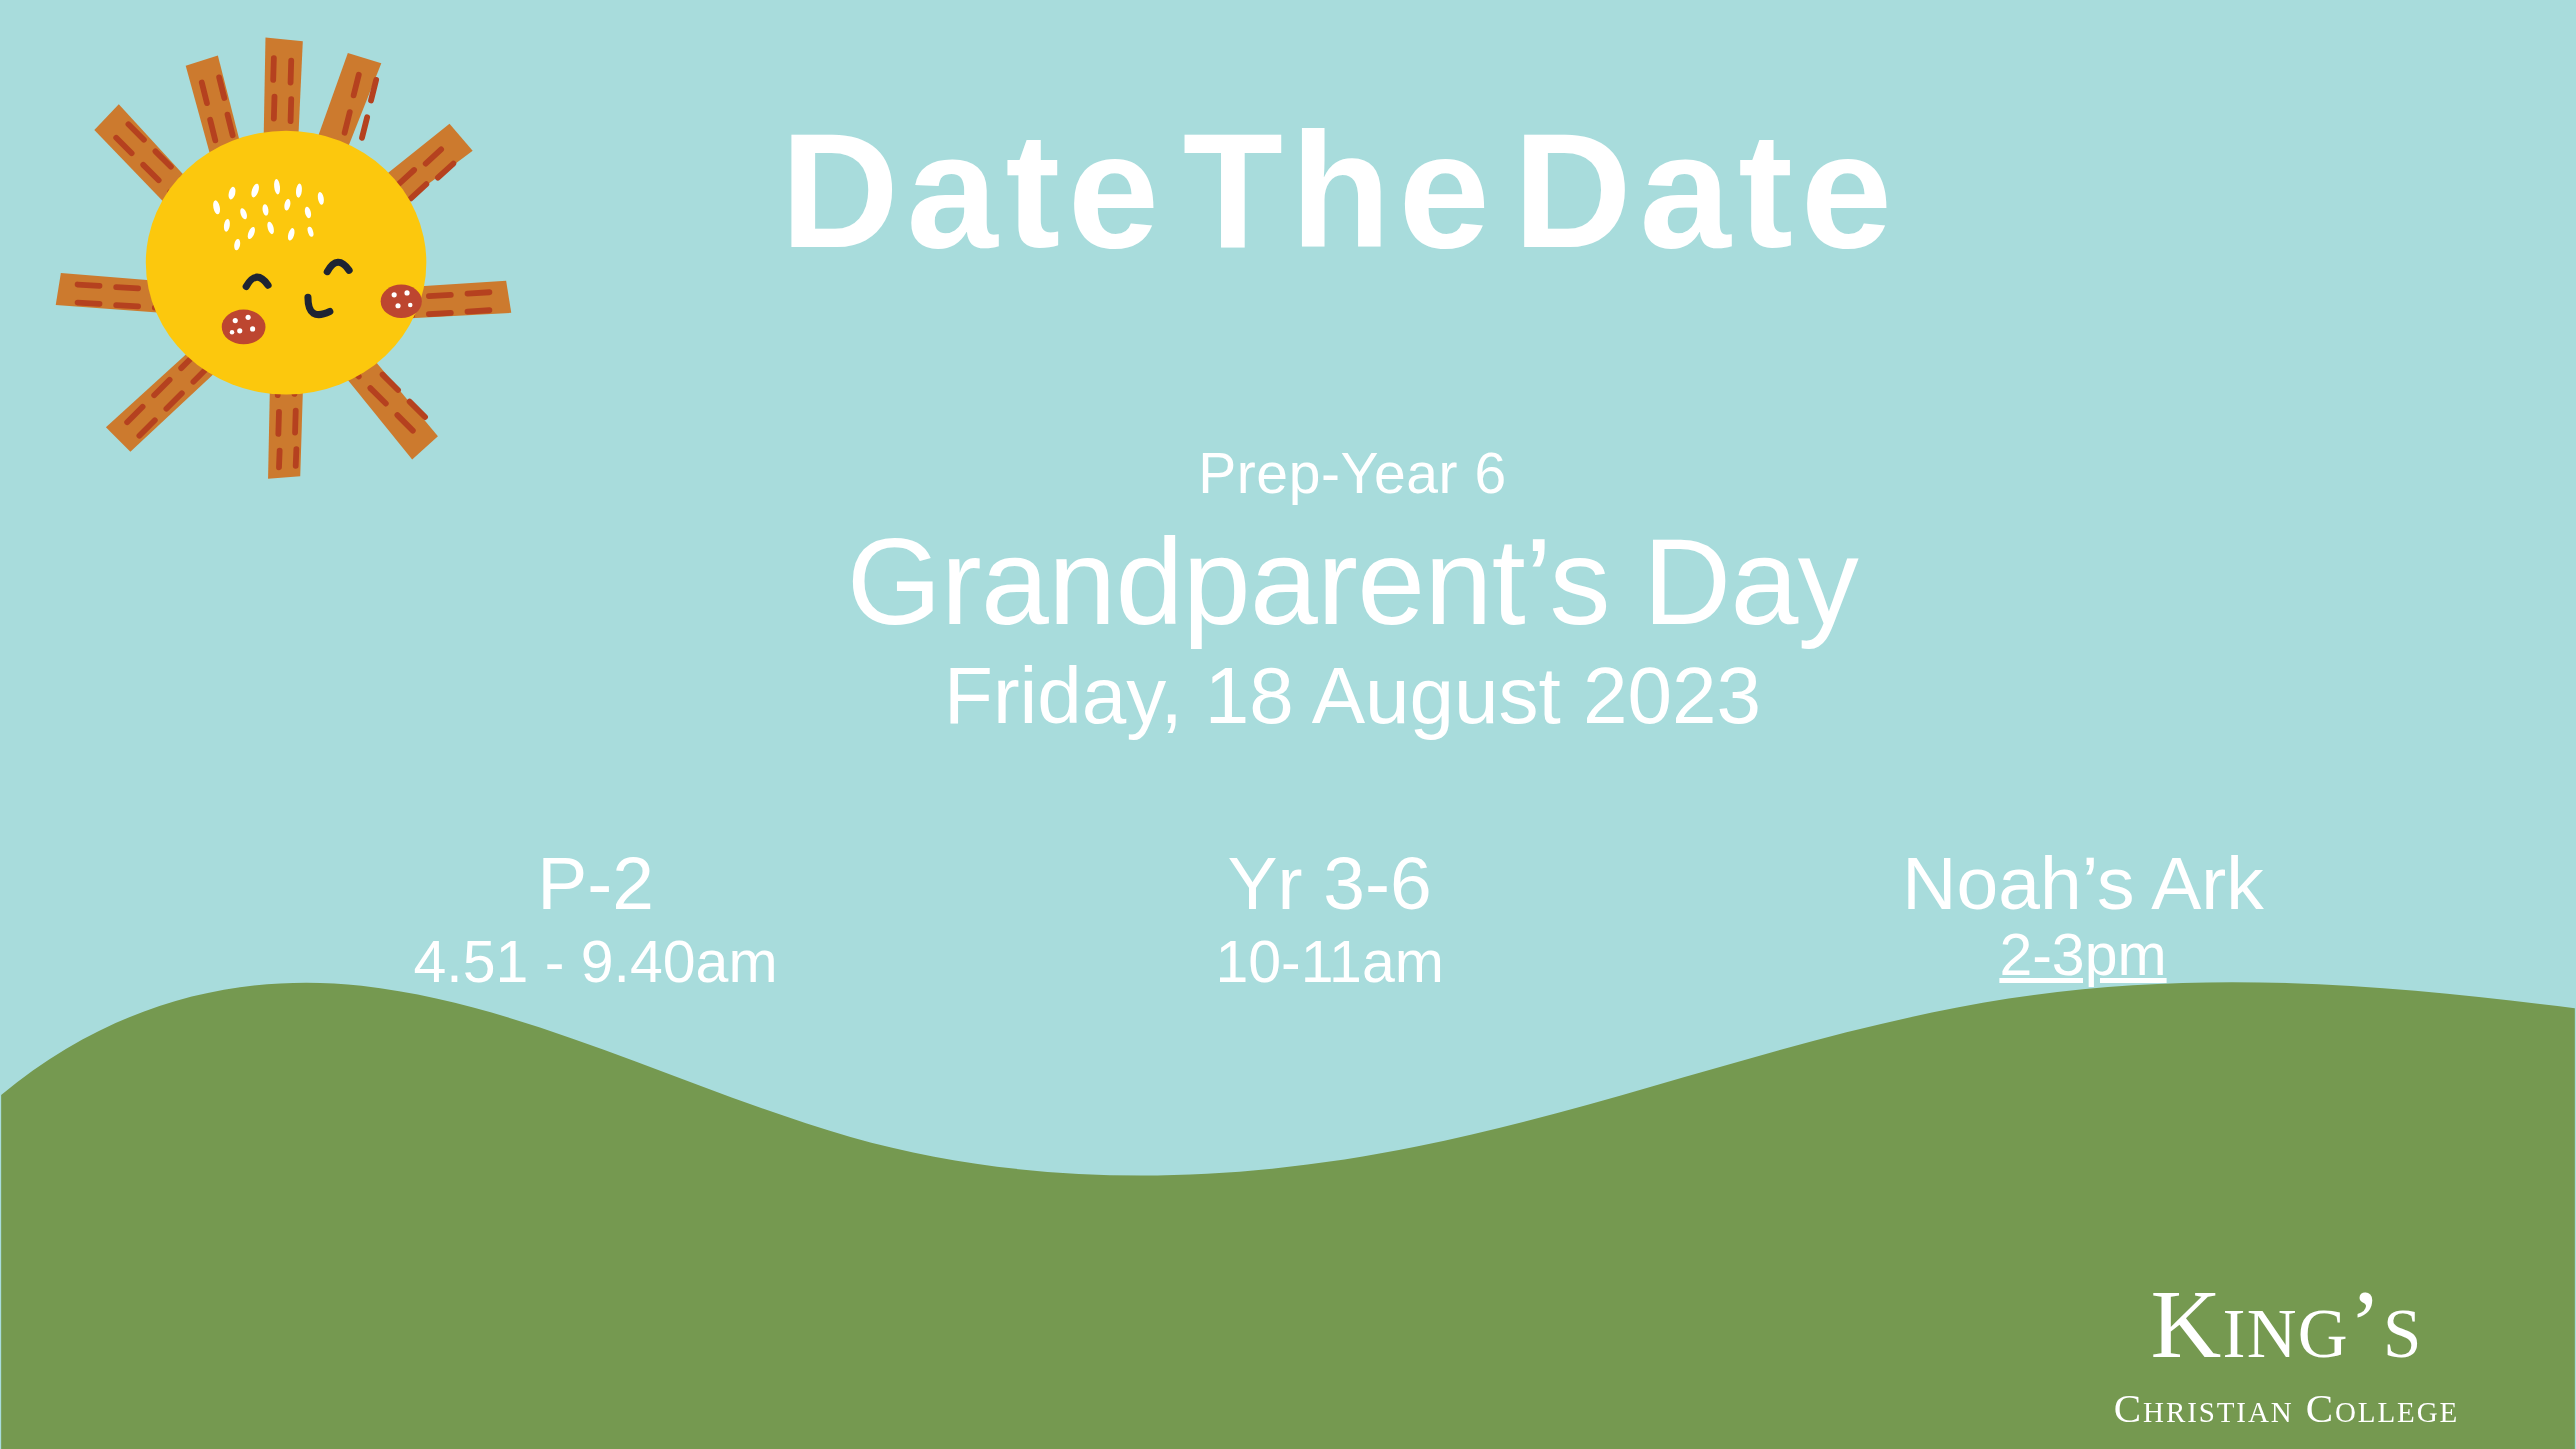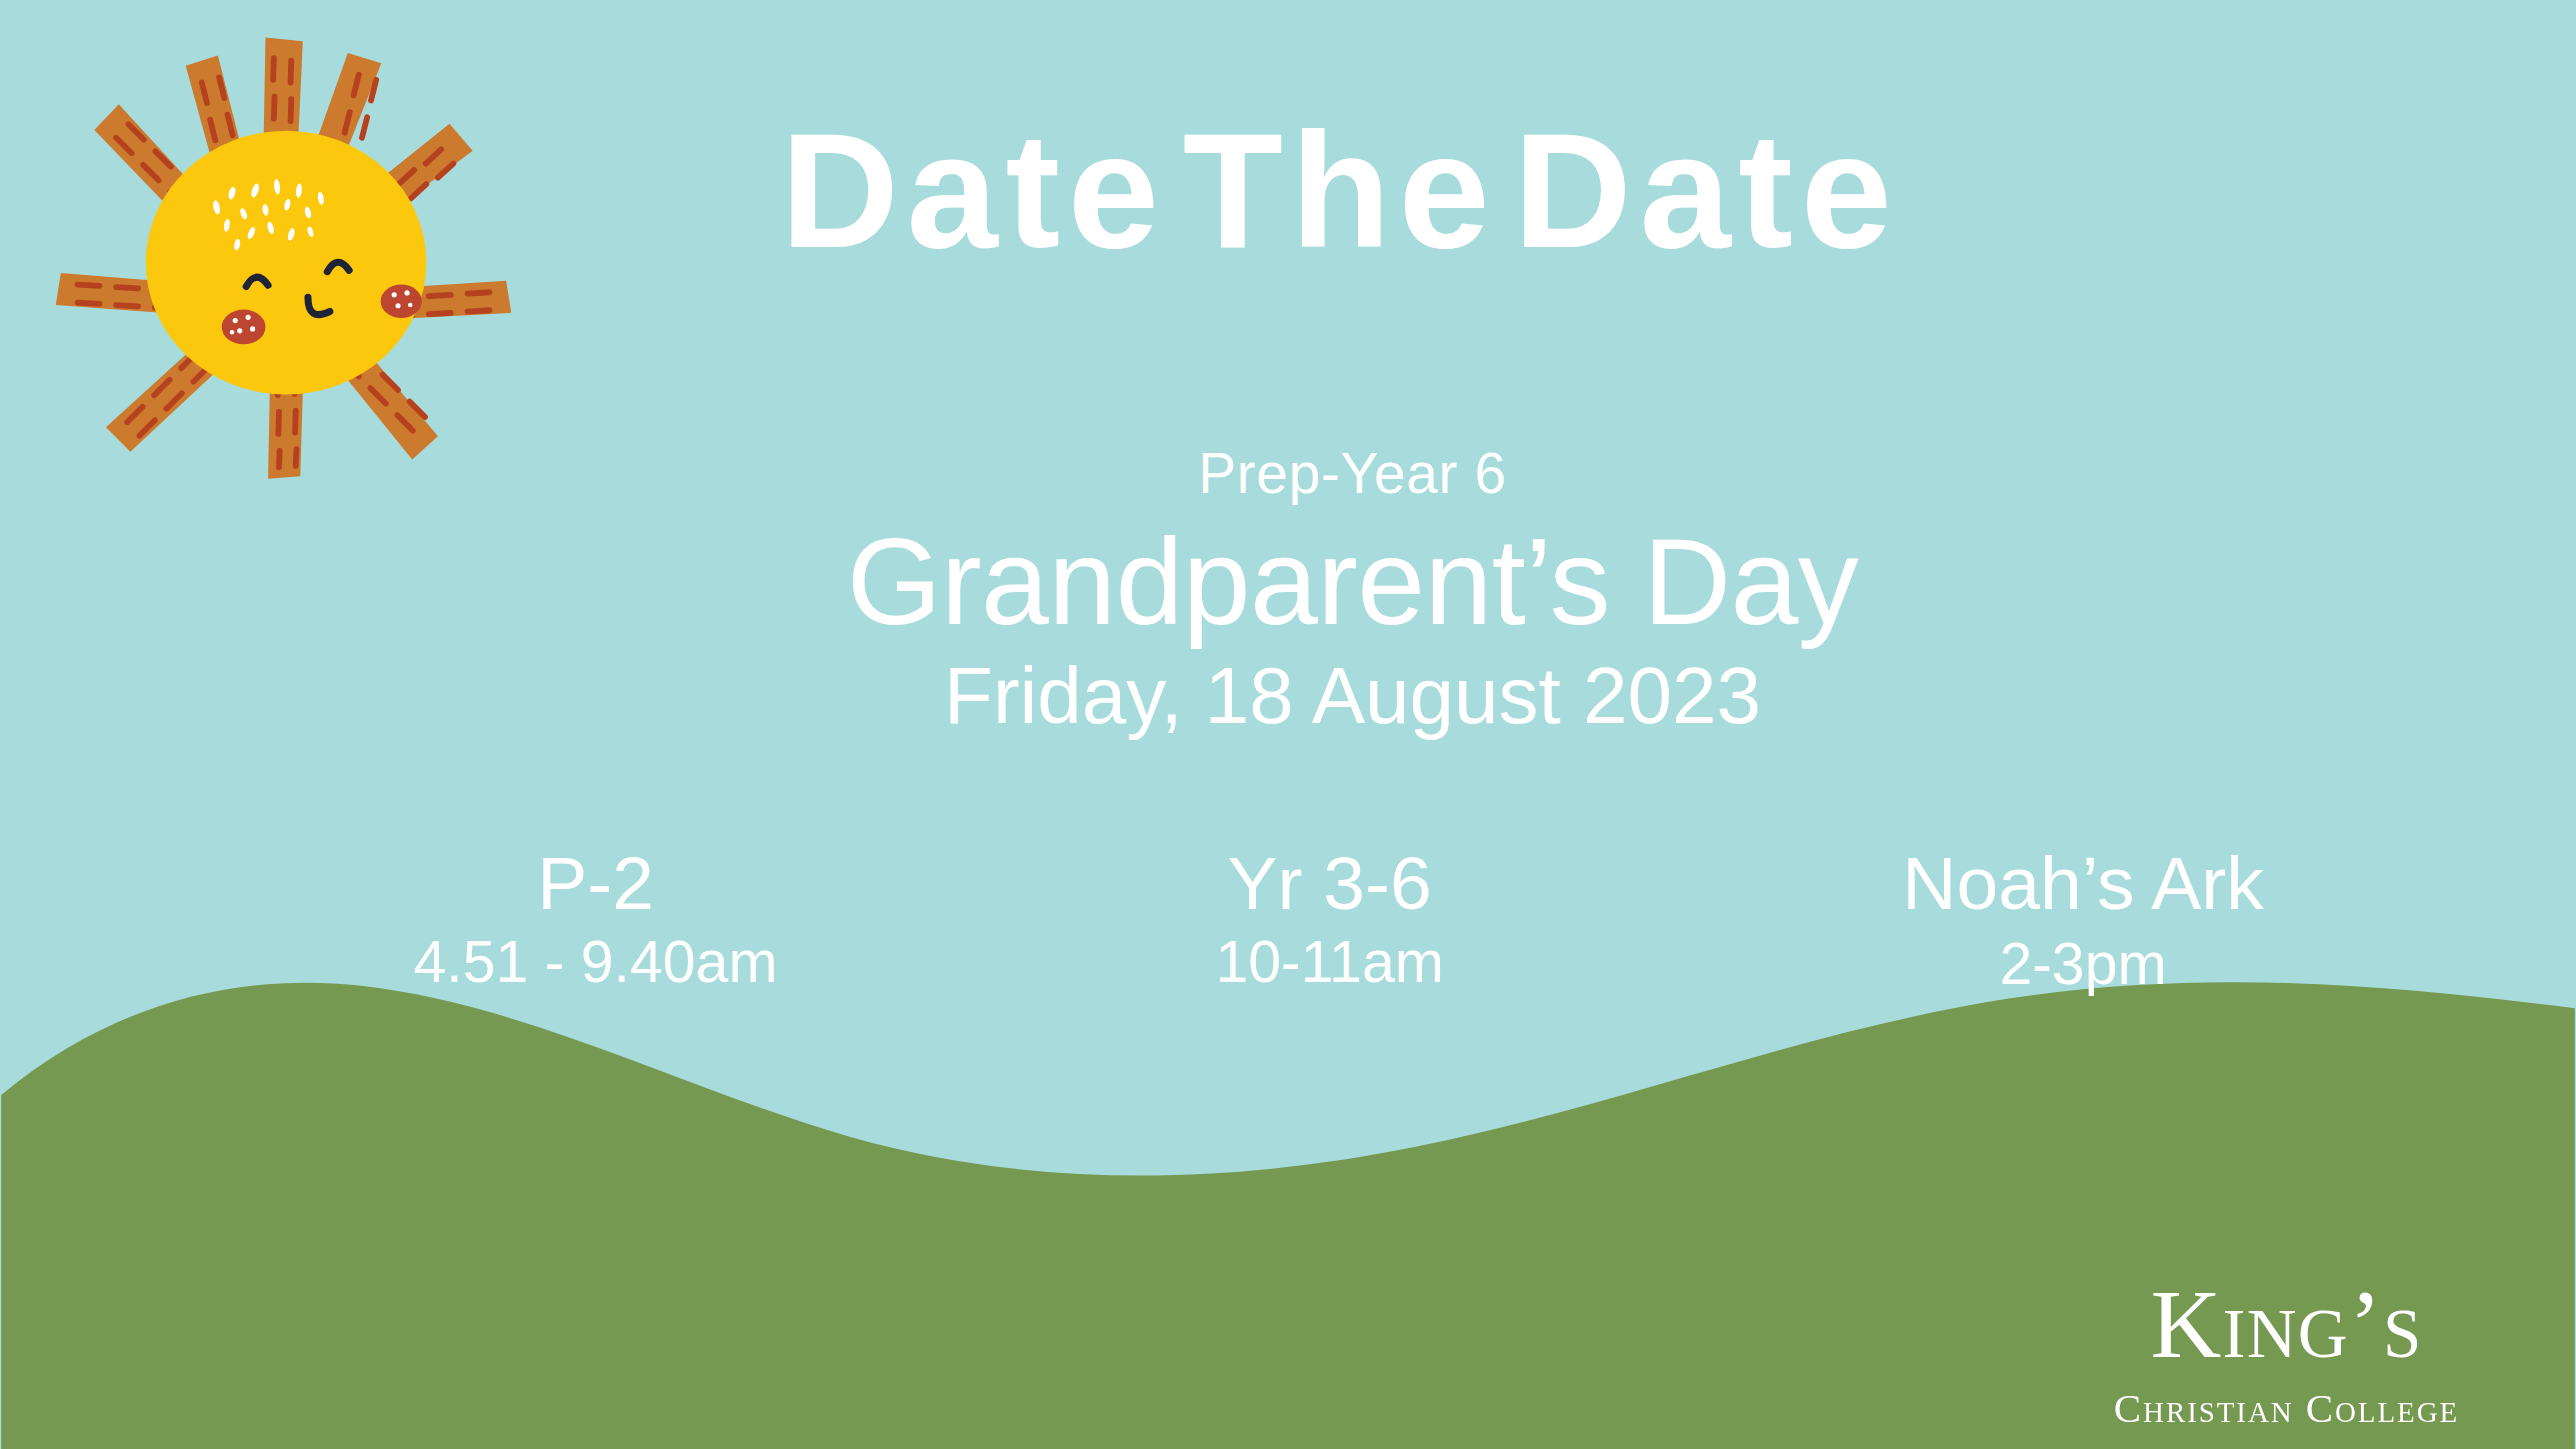--- a/index.html
+++ b/index.html
@@ -115,21 +115,21 @@
     line-height: 1.05;
     font-weight: 400;
     letter-spacing: 0px;
   }
   .session-time {
     font-size: 59px;
     line-height: 1.1;
     font-weight: 400;
     margin-top: 7.7px;
   }
-  .session-2 .session-time { margin-top: 9px; }
+  .session-2 .session-time { margin-top: 0; text-decoration: underline; }
 
   
   #logo {
     position: absolute;
     right: 77px;
     bottom: 20px;
     width: 425px;
     text-align: center;
     color: #ffffff;
     font-family: "Liberation Serif", serif;

